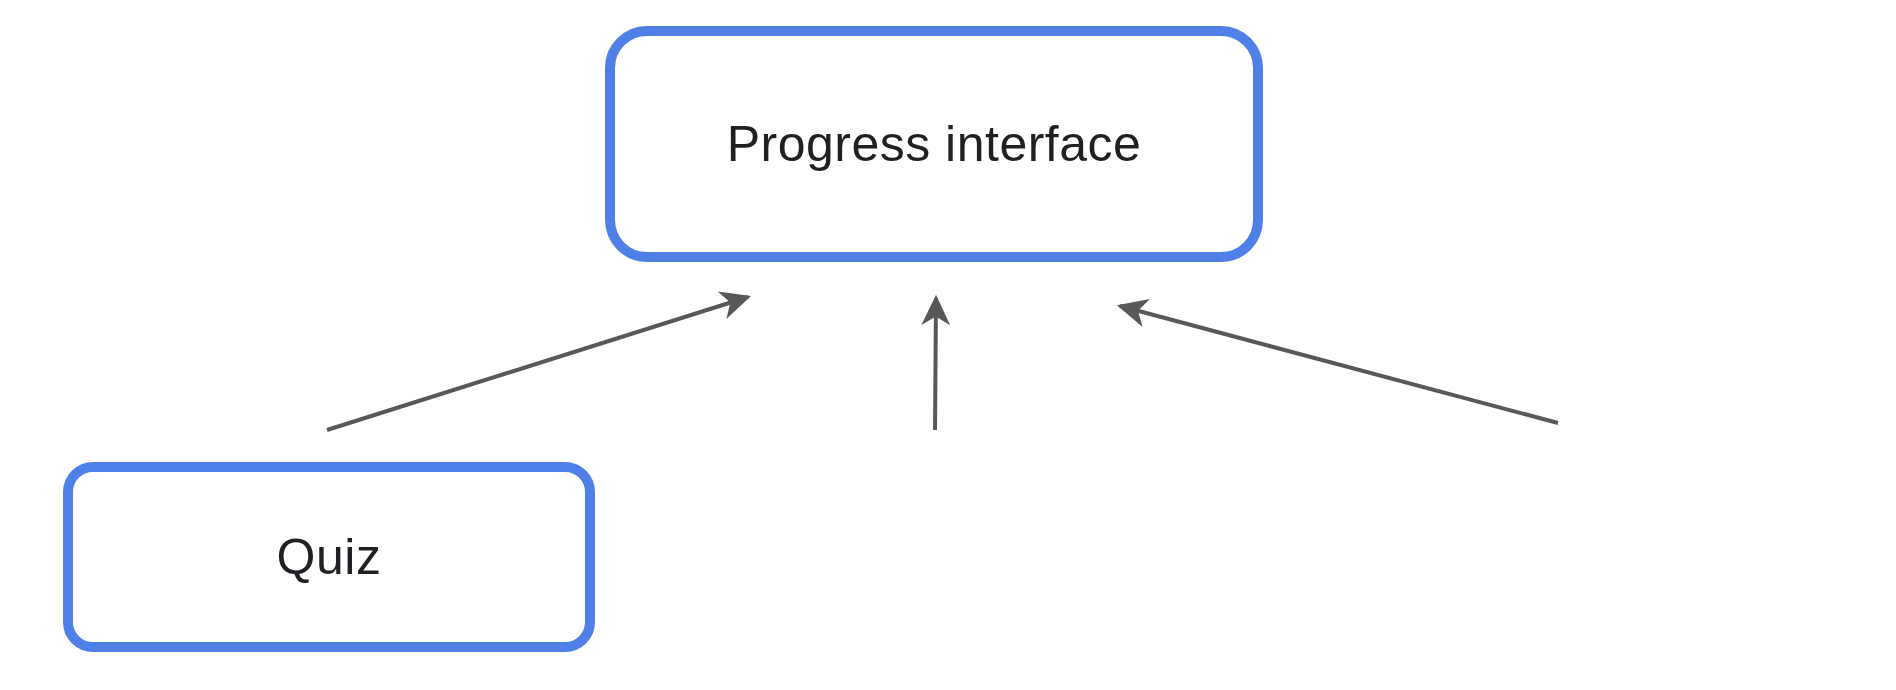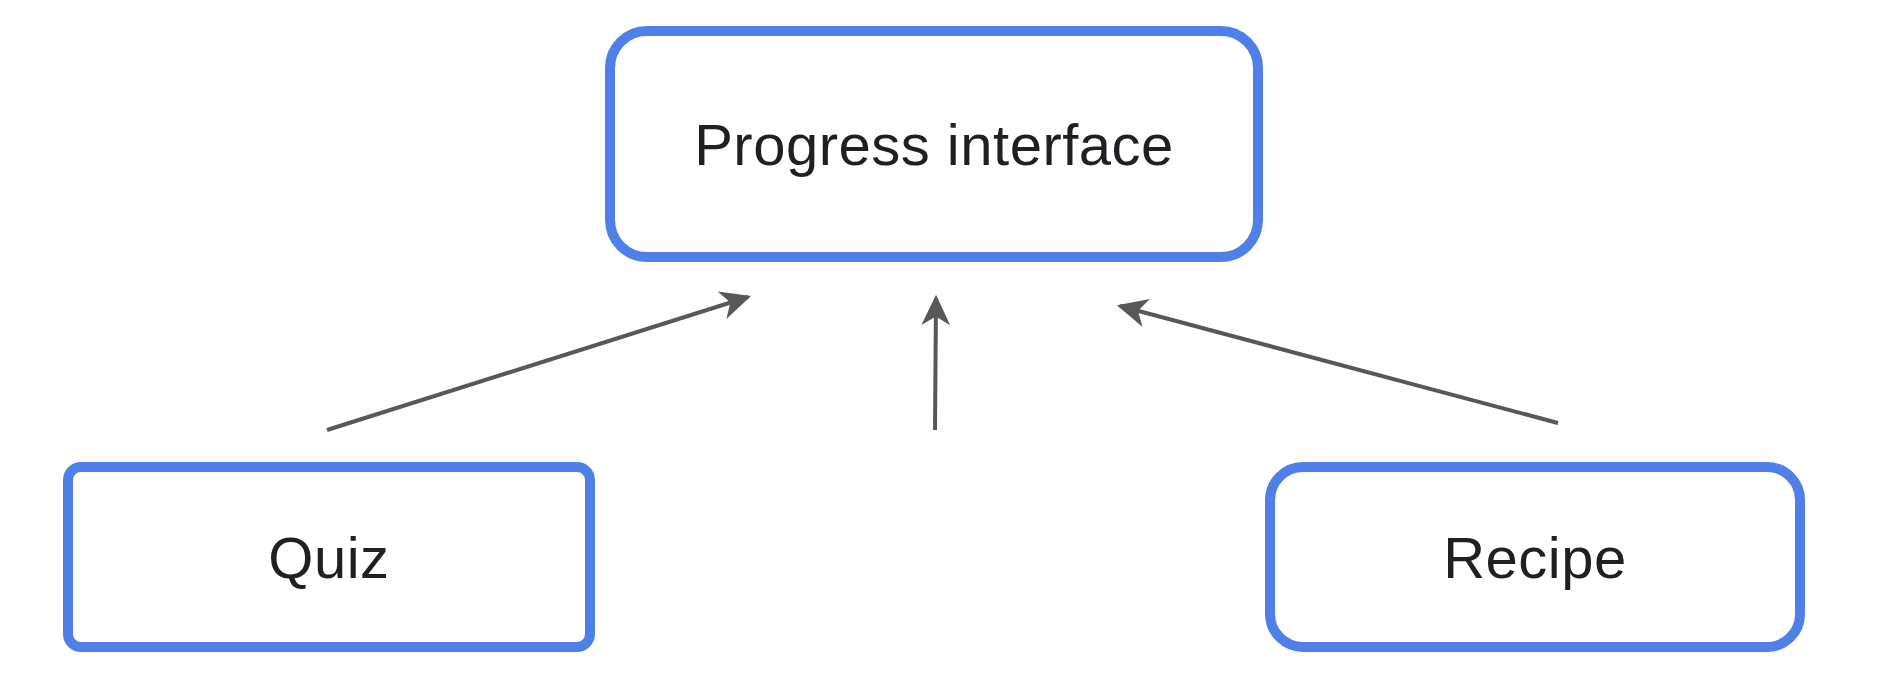--- a/index.html
+++ b/index.html
@@ -35,27 +35,27 @@
     box-sizing:border-box;
     border:10px solid var(--accent);
     border-radius:42px;
     background:#fff;
     display:flex;
     align-items:center;
     justify-content:center;
   }
   .node-label{
     color:var(--label);
-    font-size:58px;
+    font-size:50px;
     font-weight:500;
     letter-spacing:0.5px;
     white-space:nowrap;
   }
   .node-top   {left:605px;  top:26px;  width:658px; height:236px;}
-  .node-quiz  {left:63px;   top:462px; width:532px; height:190px; border-radius:18px;}
+  .node-quiz  {left:63px;   top:462px; width:532px; height:190px; border-radius:30px;}
   .node-survey{left:667px;  top:462px; width:533px; height:190px; border-radius:38px;}
   .node-recipe{left:1265px; top:462px; width:540px; height:190px; border-radius:38px;}
 </style>
 </head>
 <body>
 
 <div class="canvas">
 
   <svg class="arrow-layer" width="1896" height="690" viewBox="0 0 1896 690" xmlns="http://www.w3.org/2000/svg">
     <defs>
@@ -70,17 +70,14 @@
 
   <div class="node node-top">
     <span class="node-label">Progress interface</span>
   </div>
 
   <div class="node node-quiz">
     <span class="node-label">Quiz</span>
   </div>
 
 
-  <div class="node node-recipe">
-    <span class="node-label">Recipe</span>
-  </div>
 
 </div>
 
 </body></html>

